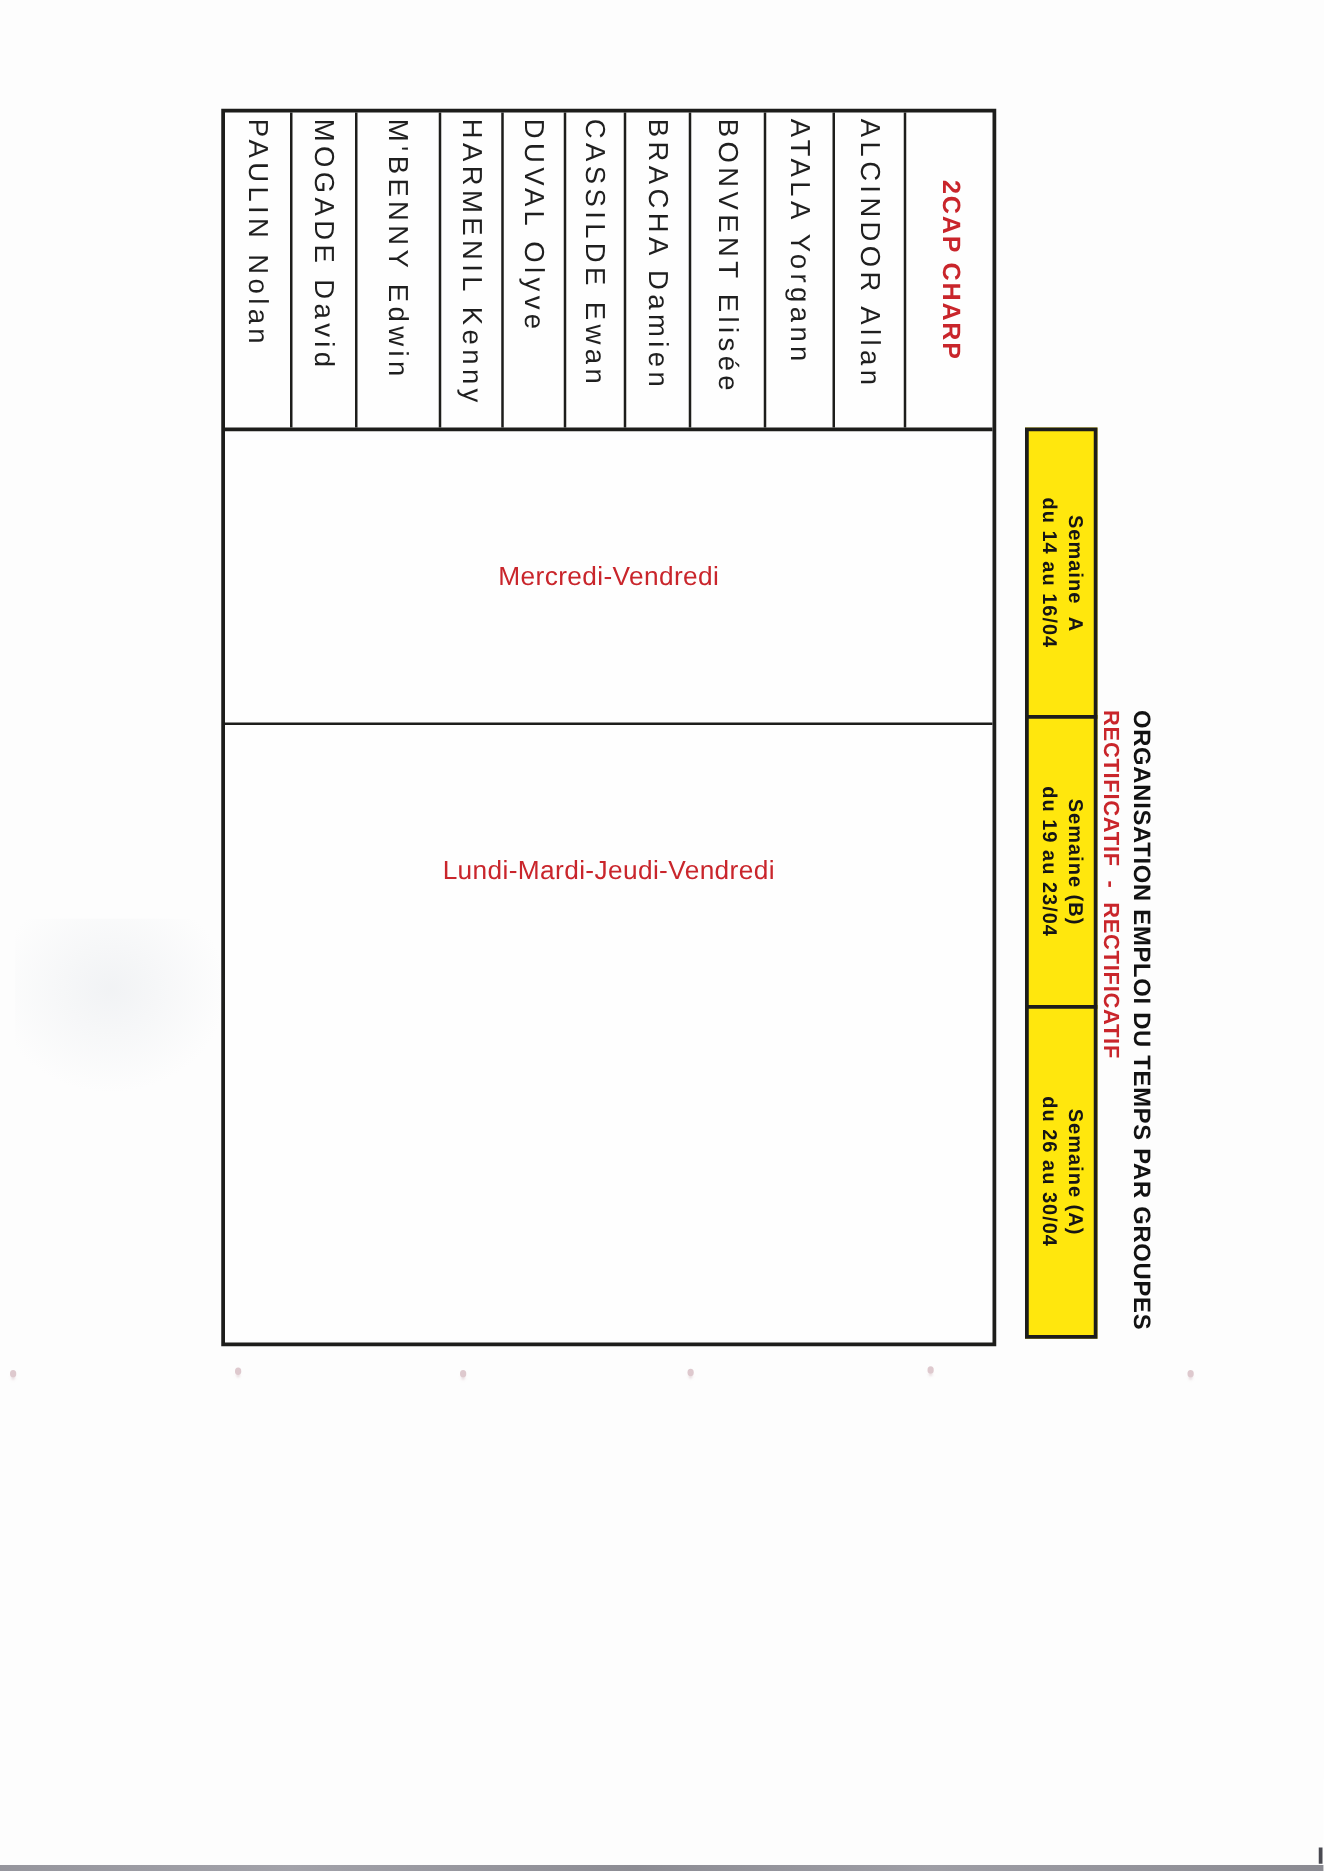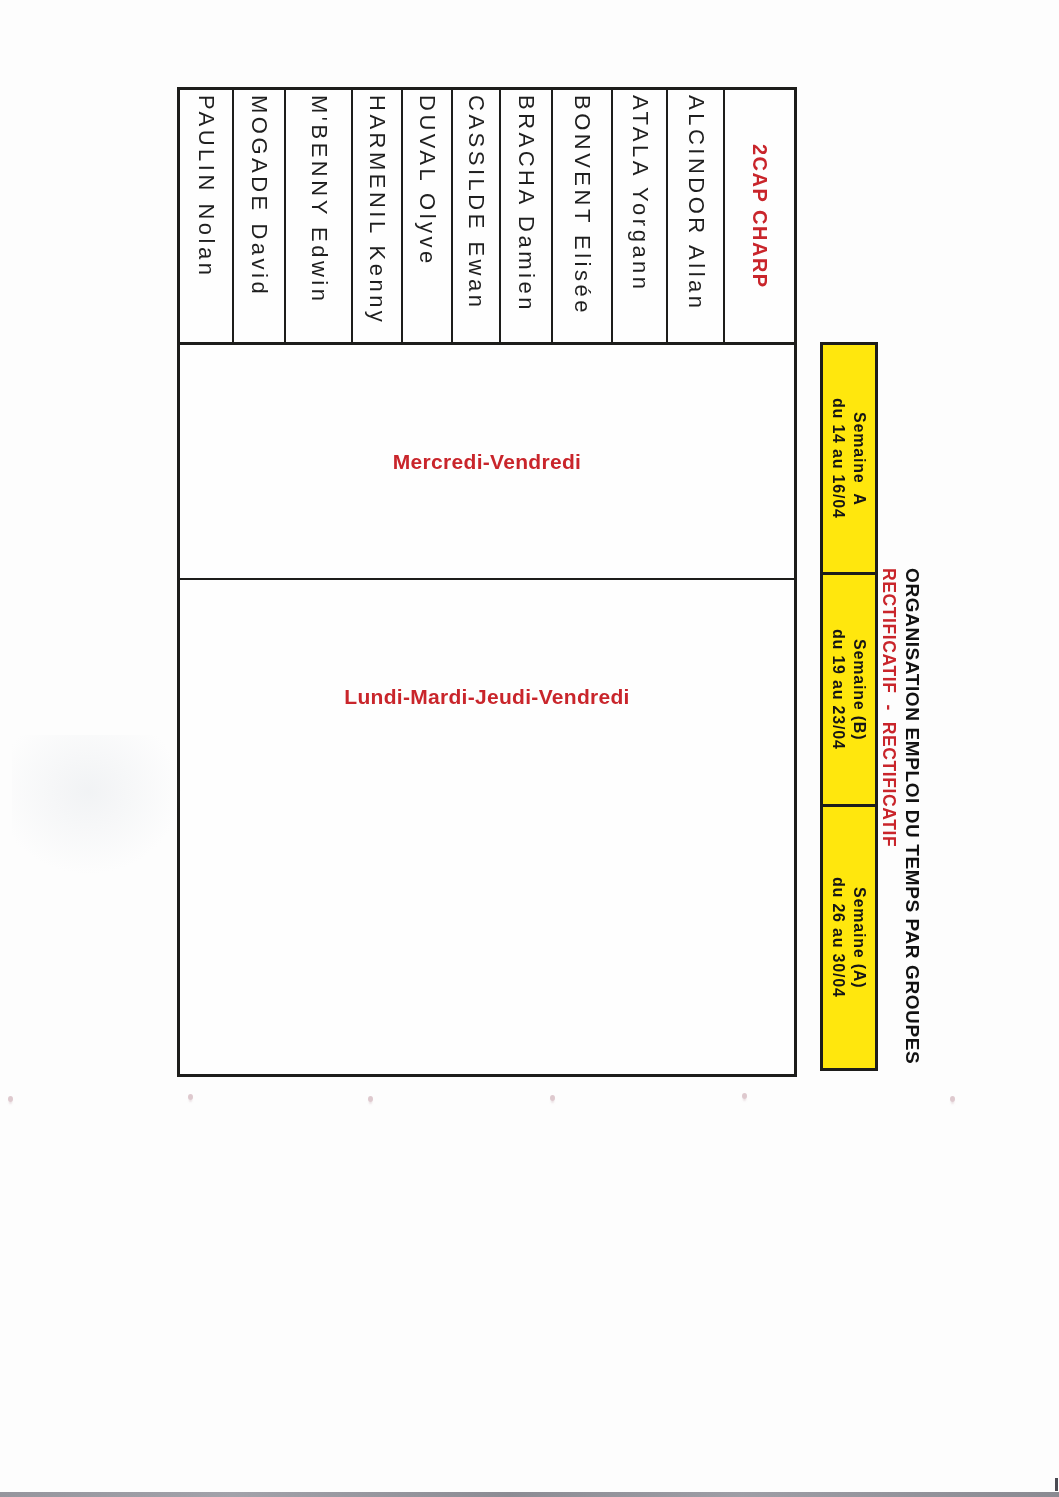--- a/index.html
+++ b/index.html
@@ -48,21 +48,21 @@
     font-size:20px;font-weight:700;letter-spacing:1.5px;
     color:#c9252b;white-space:nowrap;
   }
   .group-rows{flex:1;display:flex;flex-direction:column;}
   .group-cell{
     display:flex;align-items:center;justify-content:center;
     box-sizing:border-box;
   }
   .group-cell + .group-cell{border-top:2px solid #1d1d1b;}
   .group-label{
-    font-size:21px;font-weight:700;color:#c9252b;
+    font-size:21px;font-weight:400;color:#c9252b;
     letter-spacing:0.3px;white-space:nowrap;text-align:center;
   }
 
   
   .weeks{
     position:absolute;left:820px;top:342px;width:58px;
   }
   .week-cell{
     width:58px;box-sizing:border-box;
     border:3px solid #1d1d1b;

